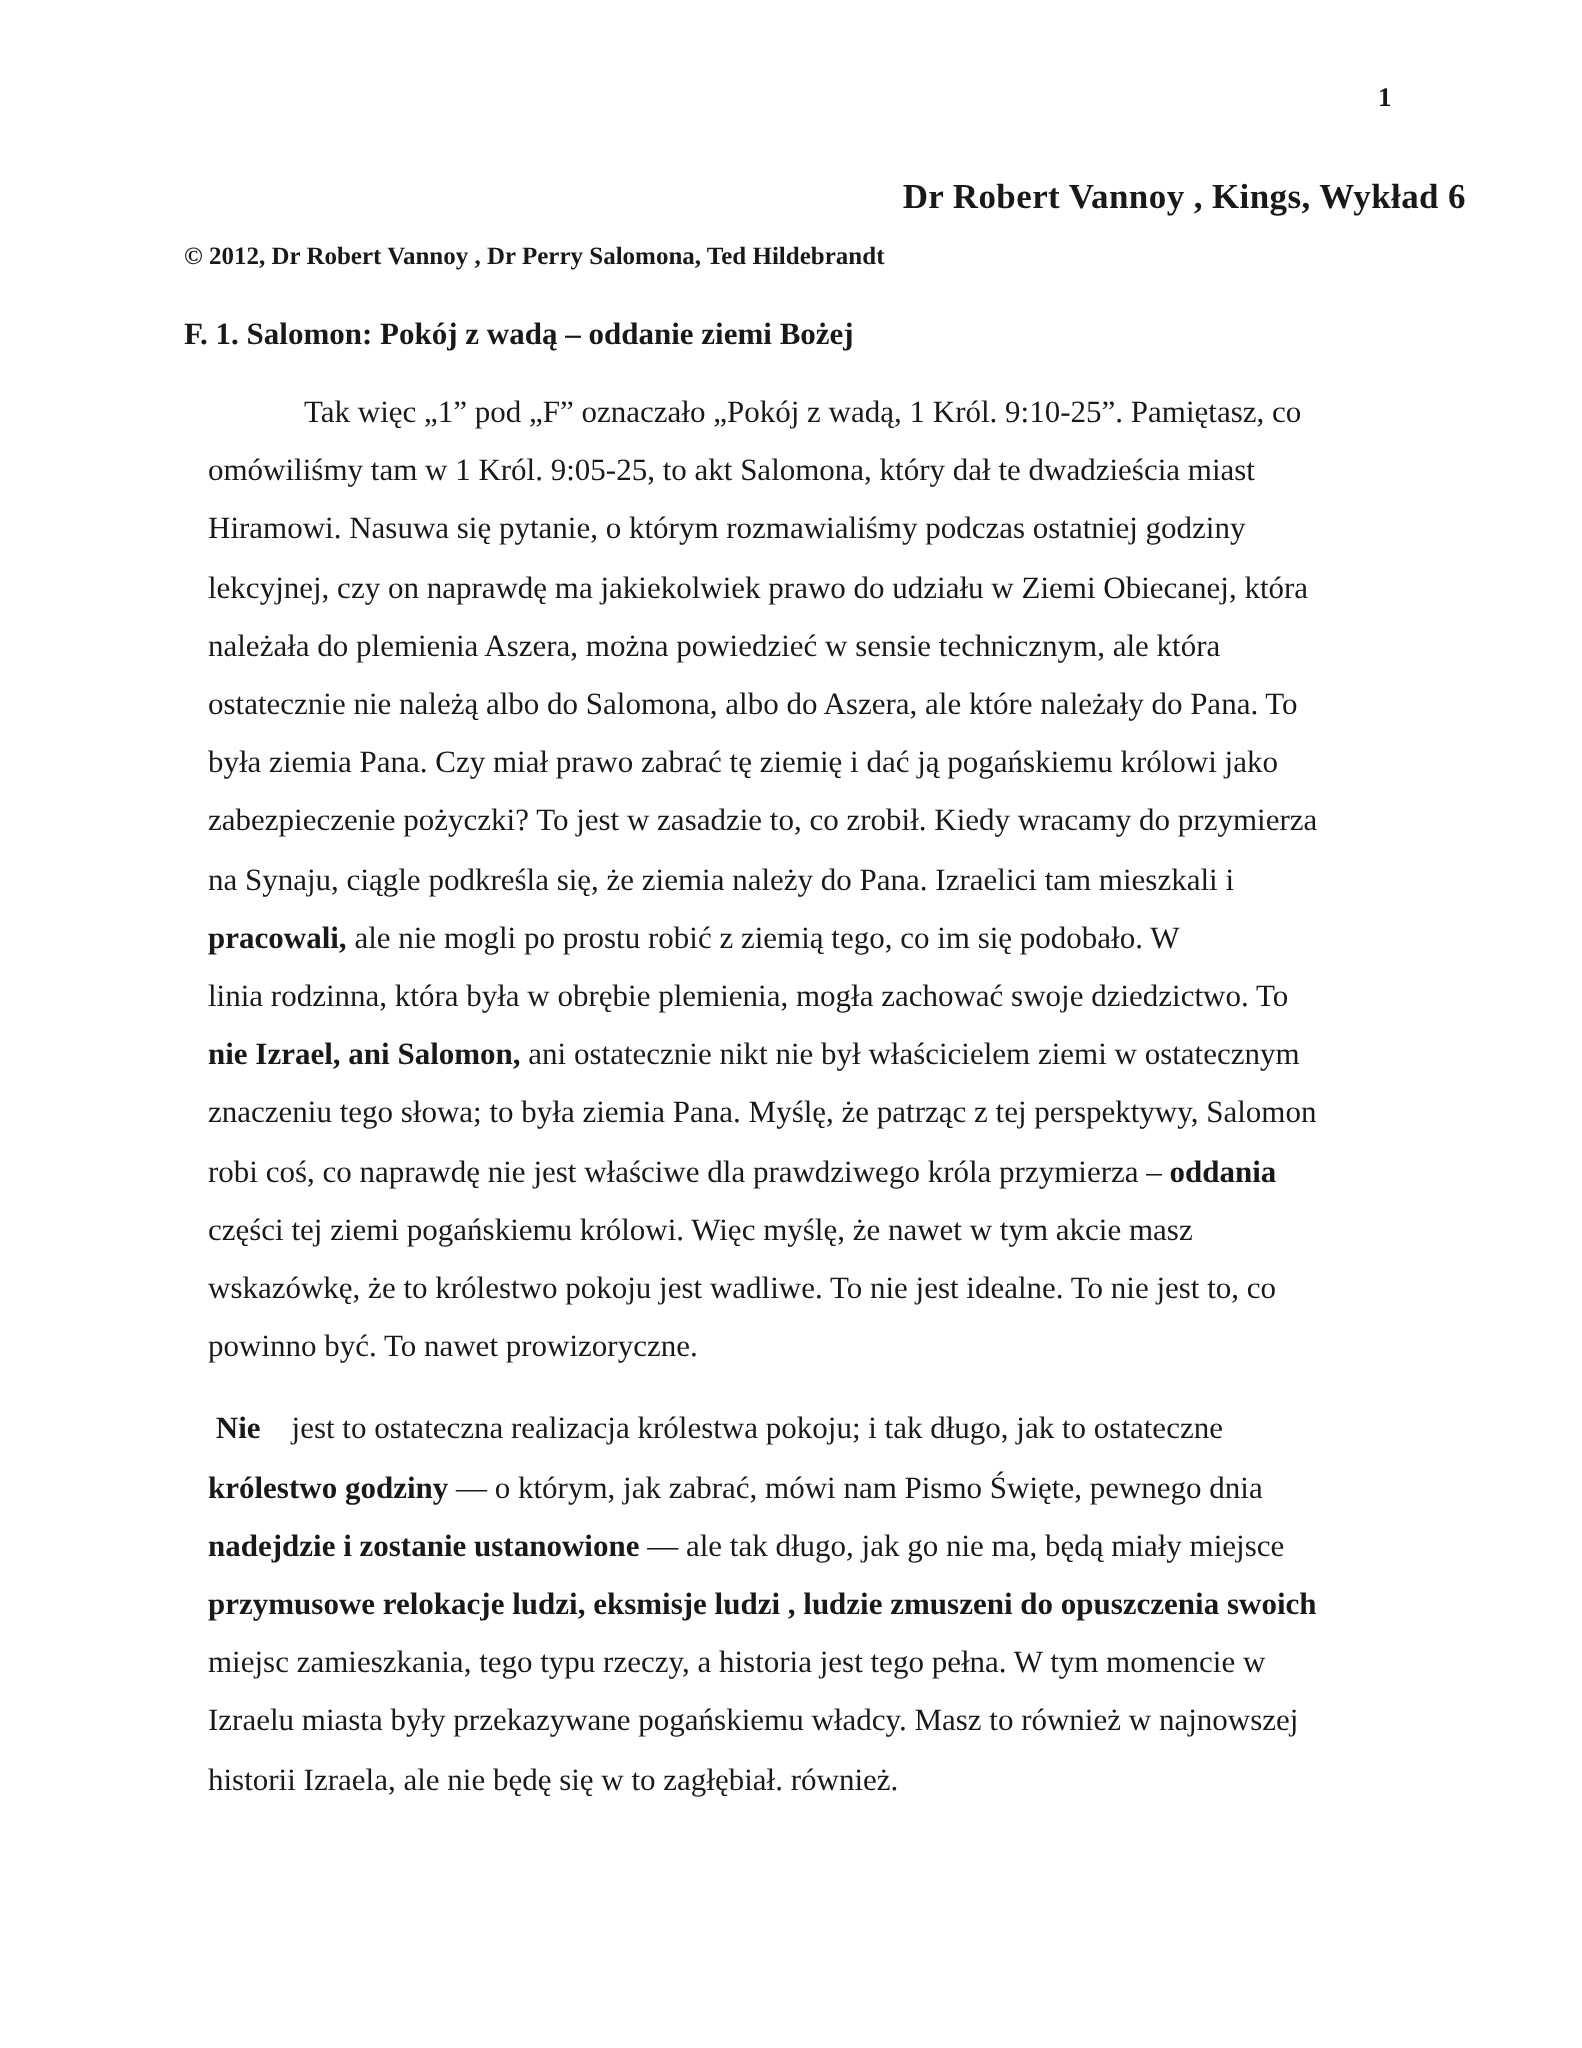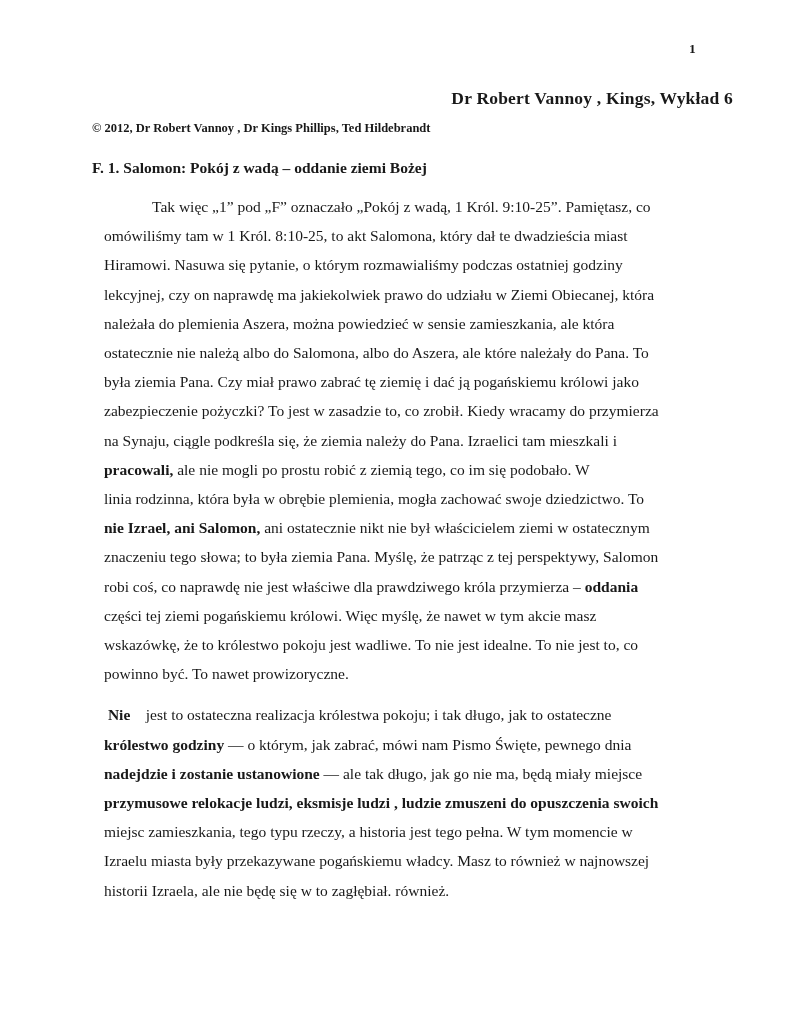--- a/index.html
+++ b/index.html
@@ -66,29 +66,29 @@
     font-weight: bold;
   }
 </style>
 </head>
 <body>
 
 <div class="page">
   <div class="page-number">1</div>
   <div class="doc">
     <h1 class="title">Dr Robert Vannoy , Kings, Wykład 6</h1>
-    <div class="copyright">© 2012, Dr Robert Vannoy , Dr Kings Phillips, Ted Hildebrandt</div>
+    <div class="copyright">© 2012, Dr Robert Vannoy , Dr Perry Salomona, Ted Hildebrandt</div>
     <div class="section">F. 1. Salomon: Pokój z wadą – oddanie ziemi Bożej</div>
     <div class="body-text">
         <div class="paragraph">
           <div class="line indent"><span>Tak więc „1” pod „F” oznaczało „Pokój z wadą, 1 Król. 9:10-25”. Pamiętasz, co</span></div>
-          <div class="line"><span>omówiliśmy tam w 1 Król. 8:10-25, to akt Salomona, który dał te dwadzieścia miast</span></div>
+          <div class="line"><span>omówiliśmy tam w 1 Król. 9:05-25, to akt Salomona, który dał te dwadzieścia miast</span></div>
           <div class="line"><span>Hiramowi. Nasuwa się pytanie, o którym rozmawialiśmy podczas ostatniej godziny</span></div>
           <div class="line"><span>lekcyjnej, czy on naprawdę ma jakiekolwiek prawo do udziału w Ziemi Obiecanej, która</span></div>
-          <div class="line"><span>należała do plemienia Aszera, można powiedzieć w sensie zamieszkania, ale która</span></div>
+          <div class="line"><span>należała do plemienia Aszera, można powiedzieć w sensie technicznym, ale która</span></div>
           <div class="line"><span>ostatecznie nie należą albo do Salomona, albo do Aszera, ale które należały do Pana. To</span></div>
           <div class="line"><span>była ziemia Pana. Czy miał prawo zabrać tę ziemię i dać ją pogańskiemu królowi jako</span></div>
           <div class="line"><span>zabezpieczenie pożyczki? To jest w zasadzie to, co zrobił. Kiedy wracamy do przymierza</span></div>
           <div class="line"><span>na Synaju, ciągle podkreśla się, że ziemia należy do Pana. Izraelici tam mieszkali i</span></div>
           <div class="line"><span class="seg-bold">pracowali,</span><span> ale nie mogli po prostu robić z ziemią tego, co im się podobało. W</span></div>
           <div class="line"><span>linia rodzinna, która była w obrębie plemienia, mogła zachować swoje dziedzictwo. To</span></div>
           <div class="line"><span class="seg-bold">nie Izrael, ani Salomon,</span><span> ani ostatecznie nikt nie był właścicielem ziemi w ostatecznym</span></div>
           <div class="line"><span>znaczeniu tego słowa; to była ziemia Pana. Myślę, że patrząc z tej perspektywy, Salomon</span></div>
           <div class="line"><span>robi coś, co naprawdę nie jest właściwe dla prawdziwego króla przymierza – </span><span class="seg-bold">oddania</span></div>
           <div class="line"><span>części tej ziemi pogańskiemu królowi. Więc myślę, że nawet w tym akcie masz</span></div>

